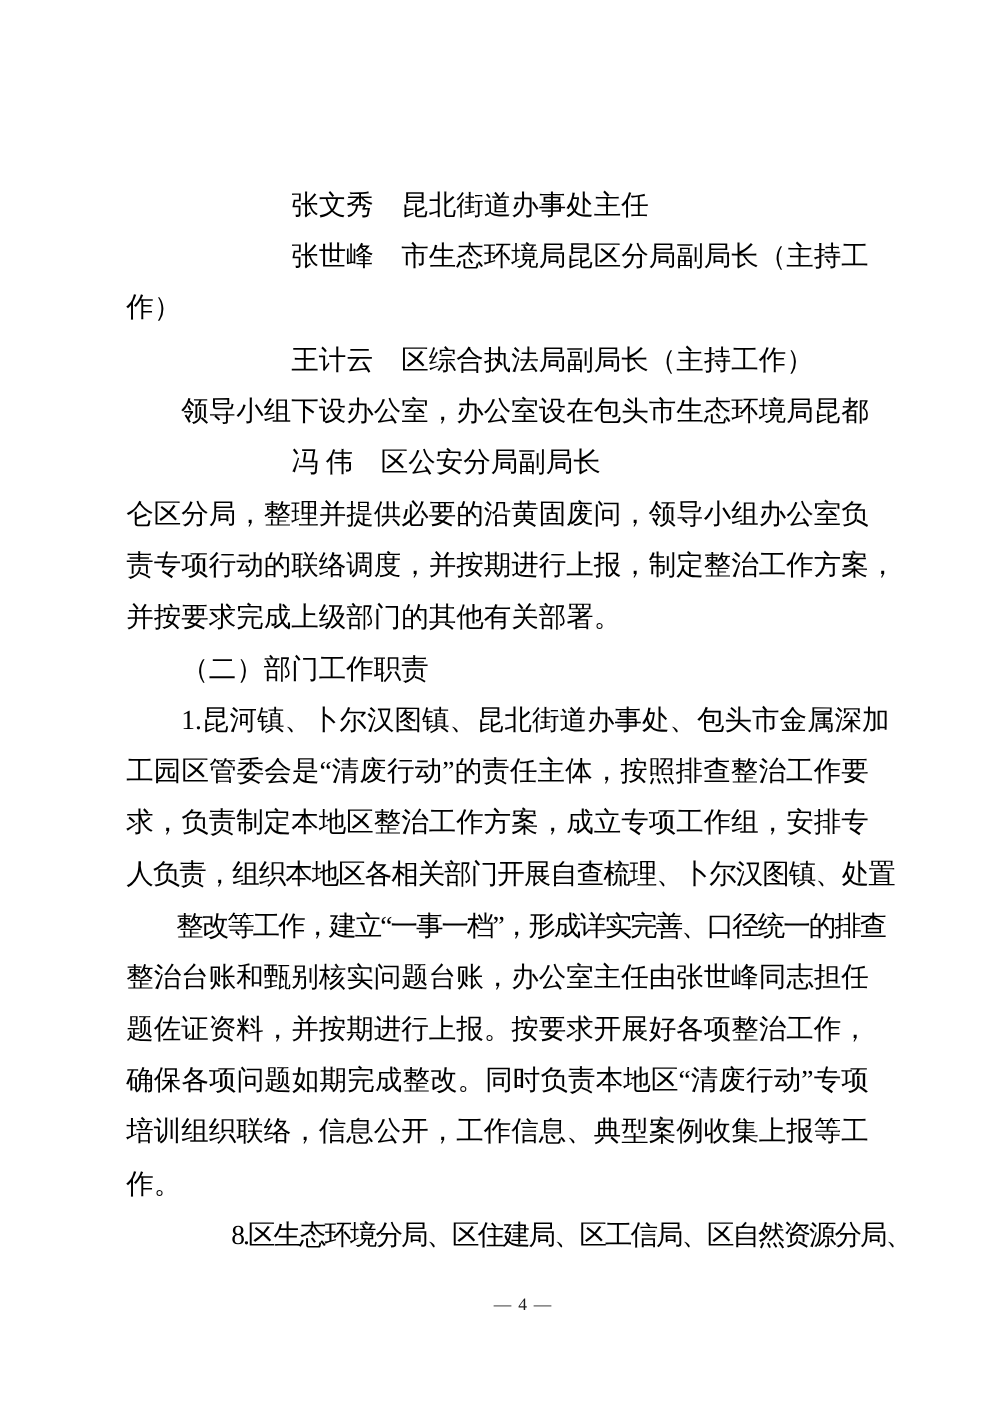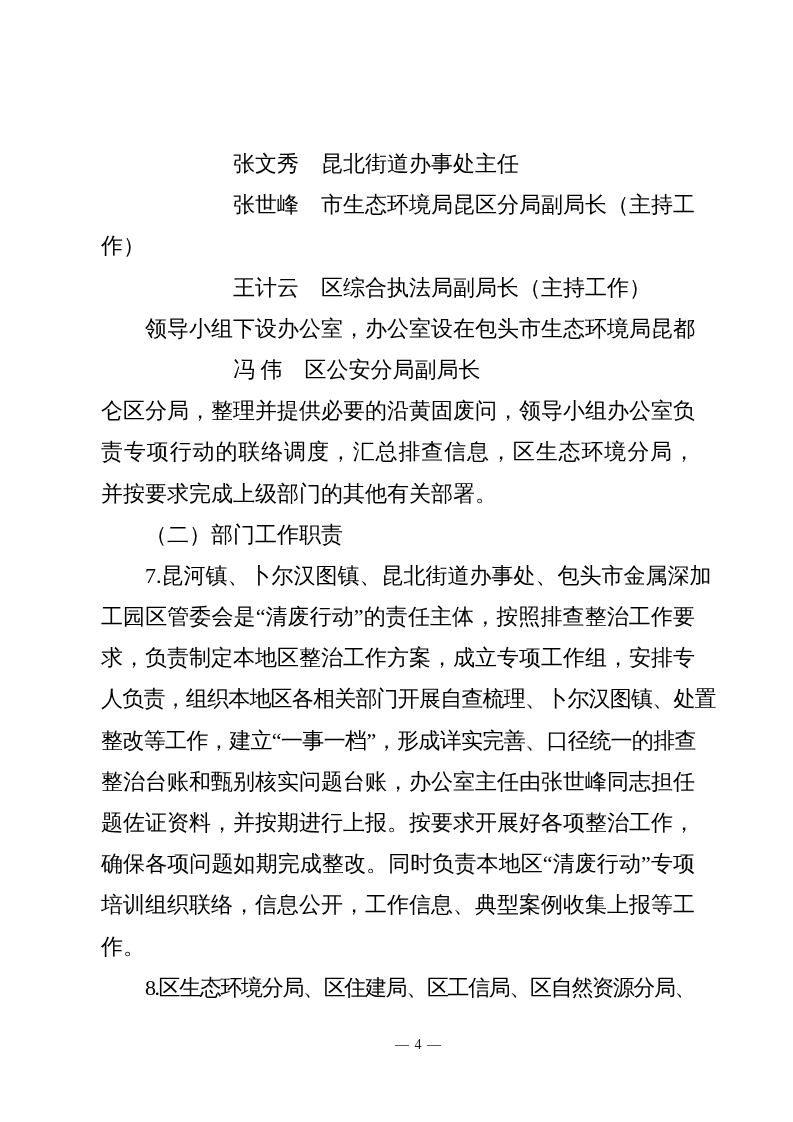--- a/index.html
+++ b/index.html
@@ -33,21 +33,21 @@
   .ind-name { padding-left: 132px; }
   
   .ind-para { padding-left: 44px; }
   
   .just {
     text-align: justify;
     text-align-last: justify;
   }
   
   .tight-1 { letter-spacing: -0.8px; }
-  .tight-2 { letter-spacing: -1.6px; }
+  .tight-2 { letter-spacing: -1.6px; margin-left: 40px; }
   .page-footer {
     position: absolute;
     left: 0;
     top: 1037px;
     width: 100%;
     text-align: center;
     font-size: 14px;
     letter-spacing: 1px;
     color: #1a1a1a;
   }
@@ -58,24 +58,24 @@
 <div class="page">
 
   <div class="doc-body">
     <div class="ln ind-name">张文秀　昆北街道办事处主任</div>
     <div class="ln ind-name just">张世峰　市生态环境局昆区分局副局长（主持工</div>
     <div class="ln">作）</div>
     <div class="ln ind-name">王计云　区综合执法局副局长（主持工作）</div>
     <div class="ln ind-para just">领导小组下设办公室，办公室设在包头市生态环境局昆都</div>
     <div class="ln ind-name">冯 伟　区公安分局副局长</div>
     <div class="ln just">仑区分局，整理并提供必要的沿黄固废问，领导小组办公室负</div>
-    <div class="ln just">责专项行动的联络调度，汇总排查信息，区生态环境分局，</div>
+    <div class="ln just">责专项行动的联络调度，并按期进行上报，制定整治工作方案，</div>
     <div class="ln">并按要求完成上级部门的其他有关部署。</div>
     <div class="ln ind-para">（二）部门工作职责</div>
-    <div class="ln ind-para just">7.昆河镇、卜尔汉图镇、昆北街道办事处、包头市金属深加</div>
+    <div class="ln ind-para just">1.昆河镇、卜尔汉图镇、昆北街道办事处、包头市金属深加</div>
     <div class="ln just">工园区管委会是“清废行动”的责任主体，按照排查整治工作要</div>
     <div class="ln just">求，负责制定本地区整治工作方案，成立专项工作组，安排专</div>
     <div class="ln just tight-1">人负责，组织本地区各相关部门开展自查梳理、卜尔汉图镇、处置</div>
     <div class="ln just tight-2">整改等工作，建立“一事一档”，形成详实完善、口径统一的排查</div>
     <div class="ln just">整治台账和甄别核实问题台账，办公室主任由张世峰同志担任</div>
     <div class="ln just">题佐证资料，并按期进行上报。按要求开展好各项整治工作，</div>
     <div class="ln just">确保各项问题如期完成整改。同时负责本地区“清废行动”专项</div>
     <div class="ln just">培训组织联络，信息公开，工作信息、典型案例收集上报等工</div>
     <div class="ln">作。</div>
     <div class="ln ind-para just tight-2">8.区生态环境分局、区住建局、区工信局、区自然资源分局、</div>

